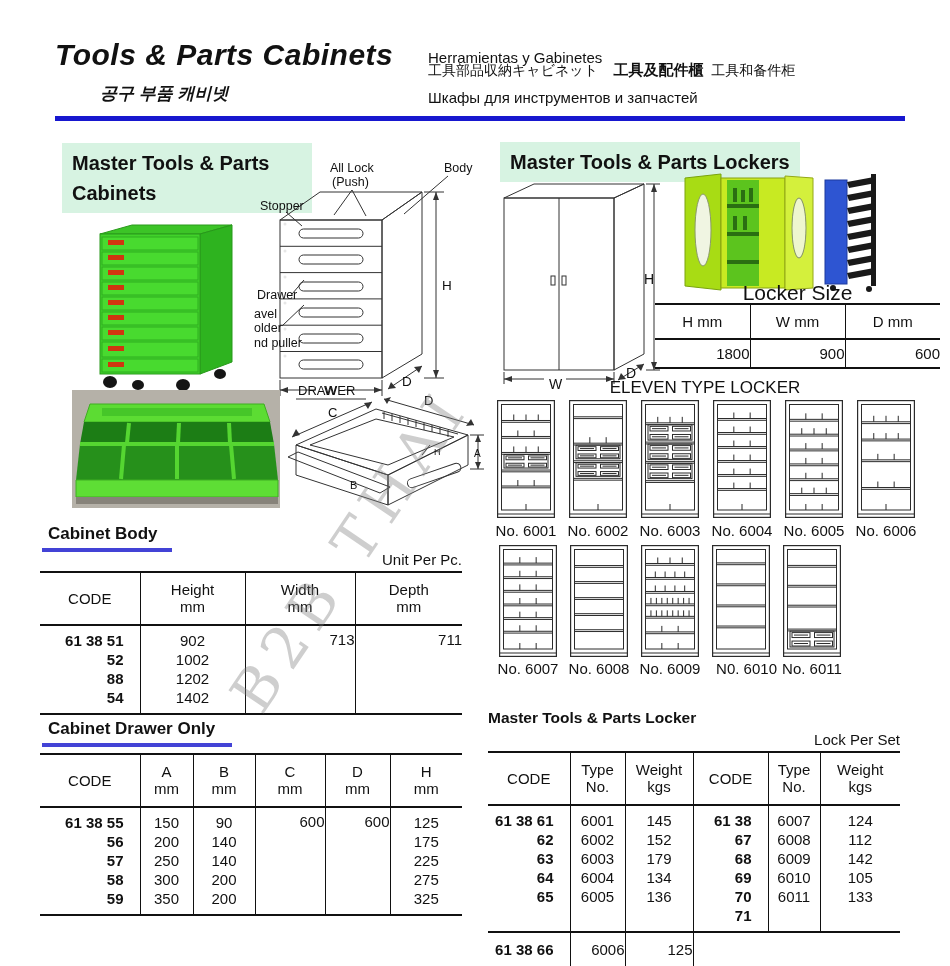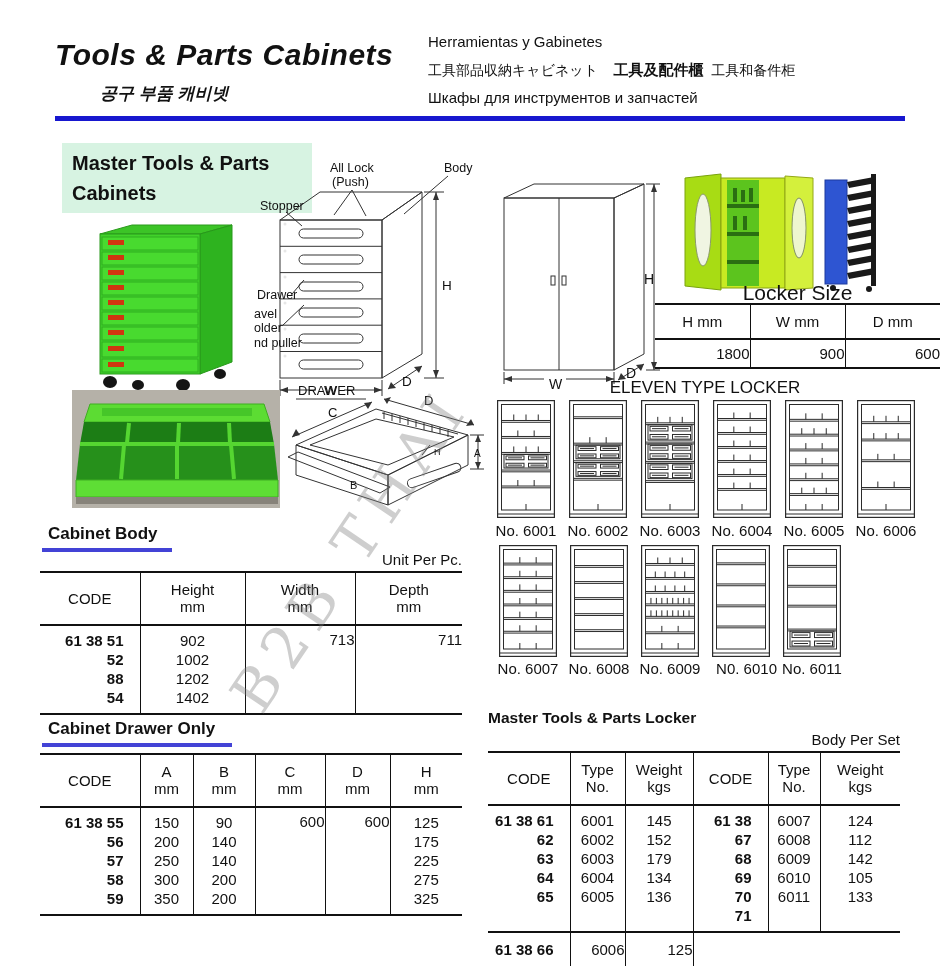--- a/index.html
+++ b/index.html
@@ -39,21 +39,21 @@
          font-size:58px;letter-spacing:10px;color:rgba(125,125,125,.38);
          white-space:nowrap;pointer-events:none;z-index:5;}
 </style>
 </head>
 <body>
 
 <div id="page">
 
   <div class="abs title" style="left:55px;top:38px;">Tools &amp; Parts Cabinets</div>
   <div class="abs title-ko" style="left:100px;top:82px;">공구 부품 캐비넷</div>
-  <div class="abs sub" style="left:428px;top:32px;">Herramientas y Gabinetes</div>
+  <div class="abs sub" style="left:428px;top:48px;">Herramientas y Gabinetes</div>
   <div class="abs sub sub-cjk" style="left:428px;top:60px;width:500px;">
     <span>工具部品収納キャビネット</span>&nbsp;&nbsp;&nbsp;
     <b>工具及配件櫃</b>&nbsp;
     <span>工具和备件柜</span>
   </div>
   <div class="abs sub" style="left:428px;top:88px;">Шкафы для инструментов и запчастей</div>
   <div class="abs rule-blue" style="left:55px;top:116px;width:850px;"></div>
 
   <div class="abs hl" style="left:62px;top:143px;width:230px;">Master Tools &amp; Parts Cabinets</div>
 
@@ -340,20 +340,21 @@
         <div>125</div>
             <div>175</div>
         <div>225</div>
             <div>275</div>
         <div>325</div>
       </td>
     </tr>
       </tbody>
   </table>
 
+  <div class="abs hl" style="left:500px;top:142px;white-space:nowrap;">Master Tools &amp; Parts Lockers</div>
 
   <div class="abs" style="left:492px;top:178px;">
     <svg width="172" height="212" viewBox="0 0 172 212">
       <g fill="none" stroke="#333" stroke-width="1">
         <polygon points="12,20 122,20 152,6 42,6"></polygon>
         <polygon points="122,20 152,6 152,176 122,192"></polygon>
         <rect x="12" y="20" width="110" height="172"></rect>
         <line x1="67" y1="20" x2="67" y2="192"></line>
         <rect x="59" y="98" width="4" height="9"></rect>
           <rect x="70" y="98" width="4" height="9"></rect>
@@ -781,21 +782,21 @@
         <line x1="33.5" y1="98.525" x2="47.5" y2="98.525" stroke="#2b2b2b" stroke-width="1"></line>
       </svg></div>
 
   <div class="abs locker-label" style="left:492px;top:660px;width:72px;">No. 6007</div>
   <div class="abs locker-label" style="left:563px;top:660px;width:72px;">No. 6008</div>
   <div class="abs locker-label" style="left:634px;top:660px;width:72px;">No. 6009</div>
   <div class="abs locker-label" style="left:705px;top:660px;width:72px;text-align:right;">N0. 6010</div>
   <div class="abs locker-label" style="left:776px;top:660px;width:72px;">No. 6011</div>
 
   <div class="abs" style="left:488px;top:709px;font-size:15.5px;font-weight:bold;">Master Tools &amp; Parts Locker</div>
-  <div class="abs unit-note" style="left:770px;top:731px;width:130px;">Body Per Set</div>
+  <div class="abs unit-note" style="left:770px;top:731px;width:130px;">Lock Per Set</div>
 
   <table class="abs spec ltable" style="left:488px;top:751px;width:412px;">
     <colgroup>
         <col style="width:82px">
         <col style="width:55px">
         <col style="width:68px">
         <col style="width:75px">
         <col style="width:52px">
         <col style="width:80px">
       </colgroup>

